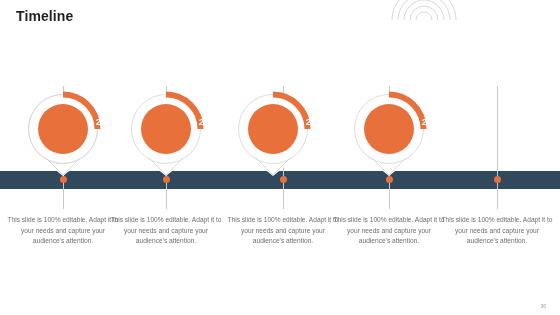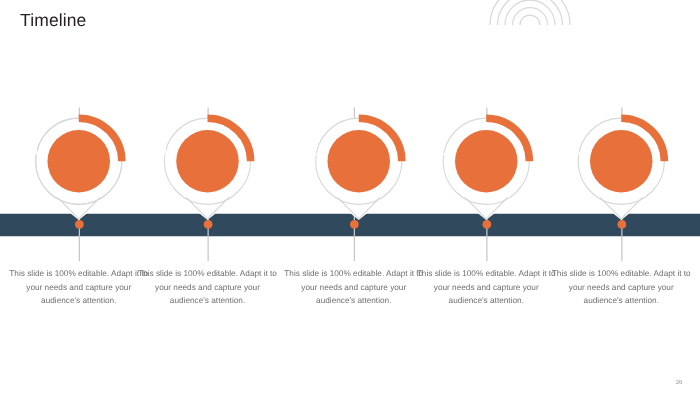--- a/index.html
+++ b/index.html
@@ -20,21 +20,21 @@
     inset: 0;
     background: #ffffff;
   }
 
   
   .title {
     position: absolute;
     left: 16px;
     top: 8px;
     font-size: 14px;
-    font-weight: normal;
+    font-weight: bold;
     color: #231f20;
     letter-spacing: 0.1px;
     white-space: nowrap;
   }
 
   
   .deco-arcs {
     position: absolute;
     left: 388px;
     top: -16px;
@@ -71,21 +71,21 @@
     position: absolute;
     left: 0;
     top: 0;
   }
 
   .year-label {
     position: absolute;
     left: 0;
     top: 30px;
     width: 110px;
-    text-align: left;
+    text-align: right;
     font-size: 9.5px;
     font-weight: bold;
     color: #ffffff;
     letter-spacing: 0.3px;
   }
 
   
   .connector {
     position: absolute;
     left: 50%;
@@ -175,21 +175,21 @@
         <path d="M55 8.5 A34.5 34.5 0 0 1 89.5 43" stroke="#e8703a" stroke-width="6" fill="none"></path>
         <circle cx="55" cy="43" r="25" fill="#e8703a"></circle>
       </svg>
       <div class="year-label">2029</div>
     </div>
   </div>
   <div class="bar-dot" style="left:166px"></div>
   <div class="desc" style="left:166px">This slide is 100% editable. Adapt it to your needs and capture your audience's attention.</div>
 
   <div class="connector" style="left:283px"></div>
-  <div class="node" style="left:287px">
+  <div class="node" style="left:273px">
     <div class="pin-wrap">
       <svg class="pin-svg" width="110" height="92" viewBox="0 0 110 92" fill="none">
         <circle cx="55" cy="43" r="35" fill="#ffffff"></circle>
         <path d="M20.5 62 L55 90 L89.5 62" fill="#ffffff"></path>
         <path d="M38 72 L55 89 L72 72" stroke="#d8d8d8" stroke-width="0.9" fill="none"></path>
         <circle cx="55" cy="43" r="34.5" stroke="#d8d8d8" stroke-width="0.9" fill="none"></circle>
         <path d="M55 8.5 A34.5 34.5 0 0 1 89.5 43" stroke="#e8703a" stroke-width="6" fill="none"></path>
         <circle cx="55" cy="43" r="25" fill="#e8703a"></circle>
       </svg>
       <div class="year-label">2022</div>
@@ -209,31 +209,18 @@
         <path d="M55 8.5 A34.5 34.5 0 0 1 89.5 43" stroke="#e8703a" stroke-width="6" fill="none"></path>
         <circle cx="55" cy="43" r="25" fill="#e8703a"></circle>
       </svg>
       <div class="year-label">2031</div>
     </div>
   </div>
   <div class="bar-dot" style="left:389px"></div>
   <div class="desc" style="left:389px">This slide is 100% editable. Adapt it to your needs and capture your audience's attention.</div>
 
   <div class="connector" style="left:497px"></div>
-  <div class="node" style="left:497px">
-    <div class="pin-wrap">
-      <svg class="pin-svg" width="110" height="92" viewBox="0 0 110 92" fill="none">
-        <circle cx="55" cy="43" r="35" fill="#ffffff"></circle>
-        <path d="M20.5 62 L55 90 L89.5 62" fill="#ffffff"></path>
-        <path d="M38 72 L55 89 L72 72" stroke="#d8d8d8" stroke-width="0.9" fill="none"></path>
-        <circle cx="55" cy="43" r="34.5" stroke="#d8d8d8" stroke-width="0.9" fill="none"></circle>
-        <path d="M55 8.5 A34.5 34.5 0 0 1 89.5 43" stroke="#e8703a" stroke-width="6" fill="none"></path>
-        <circle cx="55" cy="43" r="25" fill="#e8703a"></circle>
-      </svg>
-      <div class="year-label">2024</div>
-    </div>
-  </div>
   <div class="bar-dot" style="left:497px"></div>
   <div class="desc" style="left:497px">This slide is 100% editable. Adapt it to your needs and capture your audience's attention.</div>
 
   <div class="page-num">36</div>
 
 </div>
 
 </body></html>

